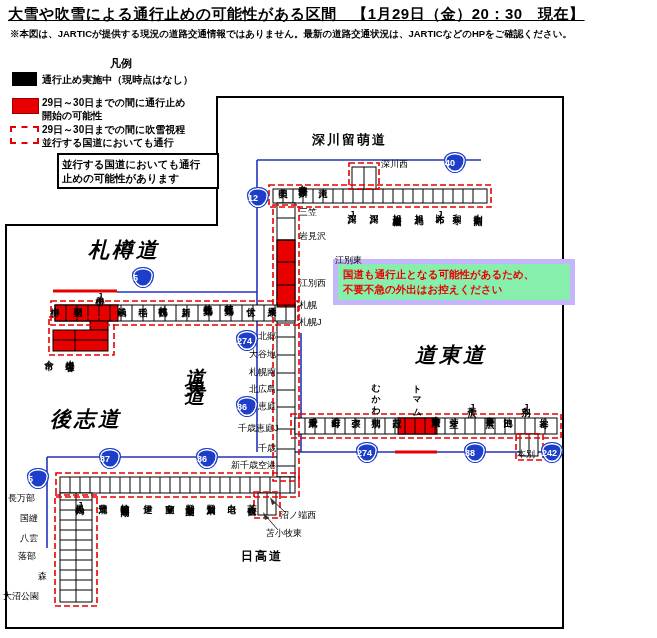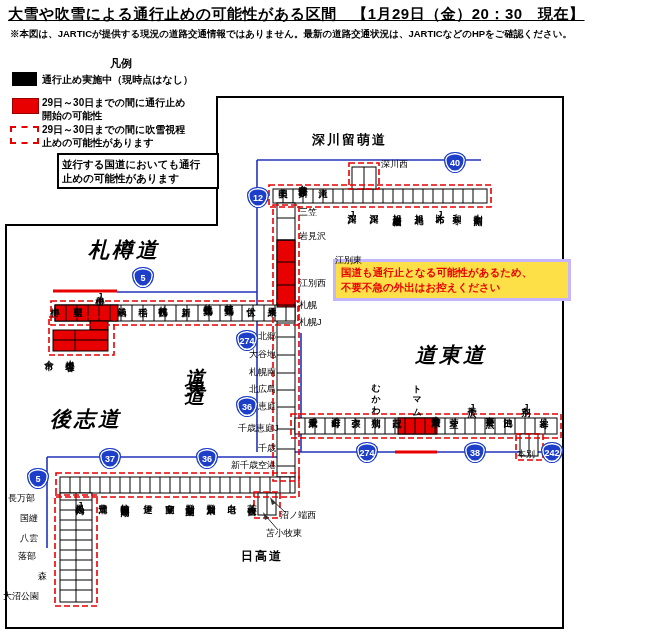--- a/index.html
+++ b/index.html
@@ -9,32 +9,32 @@
   .ttl{position:absolute;left:8px;top:5px;font-size:15px;font-weight:bold;white-space:nowrap;letter-spacing:0.5px;text-decoration:underline;}
   .disc{position:absolute;left:10px;top:28px;font-size:9.5px;font-weight:bold;white-space:nowrap;}
   .lgd-head{position:absolute;left:110px;top:56px;font-size:11px;font-weight:bold;}
   .sw{position:absolute;width:25px;height:14px;}
   .sw-black{background:#000;}
   .sw-red{background:#e80000;border:1px solid #900;}
   .sw-dash{background:#fff;border:2px dashed #e80000;}
   .lgd-txt{position:absolute;font-size:10px;font-weight:bold;white-space:pre-line;line-height:1.25;}
   .notebox{position:absolute;left:57px;top:153px;width:152px;border:2px solid #000;
            font-size:10.5px;font-weight:bold;white-space:pre-line;line-height:1.35;padding:2px 3px;background:#fff;}
-  .warnbox{position:absolute;left:333px;top:259px;width:222px;border:3px solid #c4b5fd;
-           color:#e80000;font-size:10.5px;font-weight:bold;white-space:pre-line;line-height:1.45;padding:3px 5px;background:#fde047;}
+  .warnbox{position:absolute;left:333px;top:259px;width:222px;border:5px solid #c4b5fd;
+           color:#e80000;font-size:10.5px;font-weight:bold;white-space:pre-line;line-height:1.45;padding:3px 5px;background:#86efac;}
   .vlabel{position:absolute;writing-mode:vertical-rl;text-orientation:upright;
           font-size:9px;font-weight:bold;line-height:1;letter-spacing:1px;}
   .hlabel{position:absolute;font-size:9px;font-weight:normal;white-space:nowrap;line-height:1;}
   .roadname{position:absolute;font-family:"DejaVu Serif","Liberation Serif",serif;
             font-style:italic;font-weight:bold;font-size:21px;letter-spacing:3px;white-space:nowrap;}
   .roadname-v{position:absolute;font-family:"DejaVu Serif","Liberation Serif",serif;
             font-style:italic;font-weight:bold;font-size:20px;writing-mode:vertical-rl;letter-spacing:9px;}
   .gothic-road{position:absolute;font-size:13px;font-weight:bold;letter-spacing:2px;white-space:nowrap;}
   .shield{position:absolute;width:22px;height:21px;background:#1d3ec8;color:#fff;
-          font-size:9px;font-weight:bold;text-align:center;line-height:20px;
+          font-size:9px;font-weight:bold;line-height:20px;
           border-radius:50% 50% 50% 50% / 38% 38% 66% 66%;
           box-shadow:inset 0 0 0 1.5px #fff;border:1px solid #1d3ec8;box-sizing:border-box;}
 </style>
 </head>
 <body>
 
 <div id="stage">
 
   <svg id="maplayer" width="657" height="638" viewBox="0 0 657 638">
 
@@ -114,21 +114,21 @@
   <div class="disc">※本図は、JARTICが提供する現況の道路交通情報ではありません。最新の道路交通状況は、JARTICなどのHPをご確認ください。</div>
 
   <div class="lgd-head">凡例</div>
   <div class="sw sw-black" style="left:12px;top:72px;"></div>
   <div class="lgd-txt" style="left:42px;top:74px;">通行止め実施中（現時点はなし）</div>
   <div class="sw sw-red" style="left:12px;top:98px;"></div>
   <div class="lgd-txt" style="left:42px;top:97px;">29日～30日までの間に通行止め
 開始の可能性</div>
   <div class="sw sw-dash" style="left:10px;top:126px;"></div>
   <div class="lgd-txt" style="left:42px;top:124px;">29日～30日までの間に吹雪視程
-止めの可能性があります</div>
+並行する国道においても通行</div>
   <div class="notebox">並行する国道においても通行
 止めの可能性があります</div>
 
   <div class="warnbox">国道も通行止となる可能性があるため、
 不要不急の外出はお控えください</div>
 
   <div class="gothic-road" style="left:312px;top:131px;">深川留萌道</div>
   <div class="roadname" style="left:88px;top:236px;">札樽道</div>
   <div class="roadname-v" style="left:182px;top:352px;">道央道</div>
   <div class="roadname" style="left:50px;top:405px;">後志道</div>

